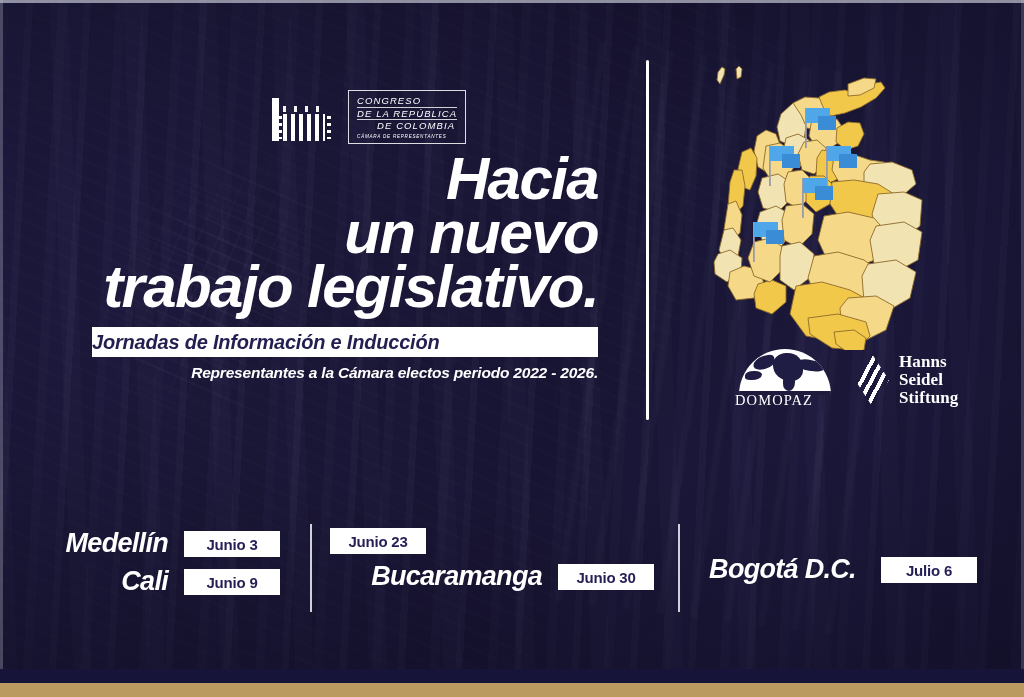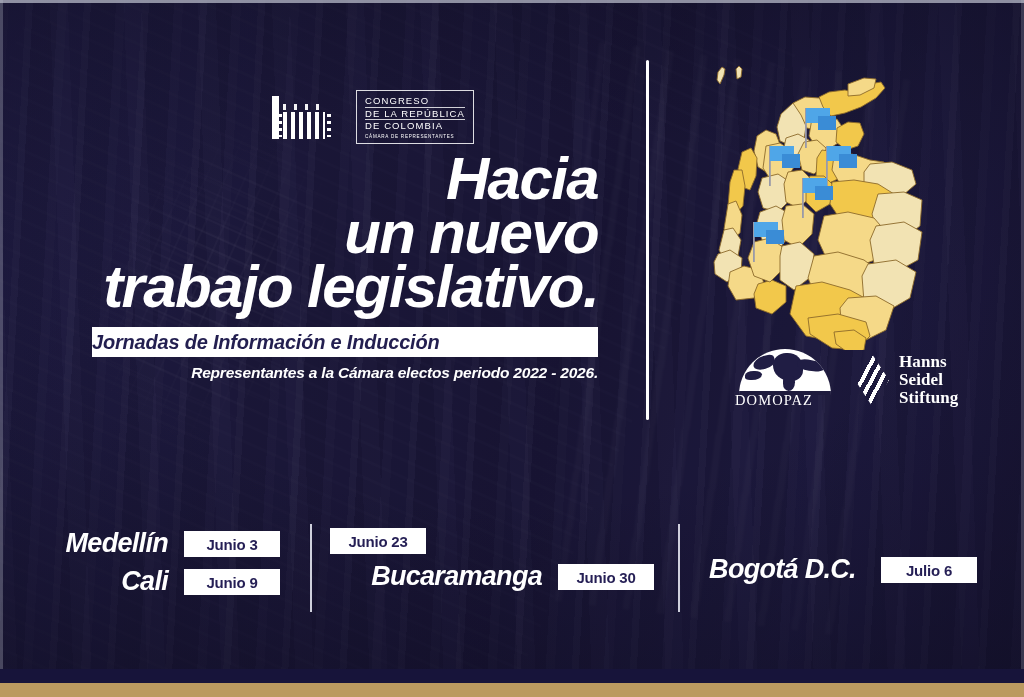--- a/index.html
+++ b/index.html
@@ -53,36 +53,36 @@
   .edge-left{position:absolute;left:0;top:0;width:3px;height:100%;background:rgba(190,192,206,.30);}
   .edge-right{position:absolute;right:0;top:0;width:3px;height:100%;background:rgba(190,192,206,.22);}
 
   
   .vdiv{position:absolute;background:#ffffff;}
   .vdiv-main{left:646px;top:60px;width:3px;height:360px;border-radius:2px;}
   .vdiv-b1{left:310px;top:524px;width:2px;height:88px;background:#cfd0dc;}
   .vdiv-b2{left:678px;top:524px;width:2px;height:88px;background:#cfd0dc;}
 
   
-  .congress{position:absolute;left:272px;top:90px;display:flex;align-items:center;gap:16px;}
+  .congress{position:absolute;left:272px;top:90px;display:flex;align-items:flex-end;gap:8px;font-style:italic;}
   .cg-emblem{width:68px;height:50px;position:relative;}
   .cg-bar-l{position:absolute;left:0;top:4px;width:7px;height:43px;background:#fff;}
   .cg-cols{position:absolute;left:11px;top:20px;width:42px;height:27px;
     background:repeating-linear-gradient(90deg,#fff 0 4px,transparent 4px 8px);}
   .cg-dots{position:absolute;left:11px;top:12px;width:42px;height:6px;
     background:repeating-linear-gradient(90deg,rgba(255,255,255,.95) 0 3px,transparent 3px 11px);}
   .cg-col-dots{position:absolute;left:6px;top:22px;width:4px;height:23px;
     background:repeating-linear-gradient(180deg,#fff 0 3px,transparent 3px 7px);}
   .cg-col-dots2{position:absolute;left:55px;top:22px;width:4px;height:23px;
     background:repeating-linear-gradient(180deg,#fff 0 3px,transparent 3px 7px);}
   .cg-box{border:1px solid rgba(255,255,255,.85);padding:4px 8px 3px 8px;
     display:flex;flex-direction:column;justify-content:center;}
   .cg-l1,.cg-l2,.cg-l3{color:#fff;font-size:9.5px;letter-spacing:1.1px;line-height:11.5px;
     border-bottom:1px solid rgba(255,255,255,.8);font-weight:400;}
-  .cg-l3{border-bottom:none;}
+  .cg-l3{border-bottom:none;margin-left:20px;}
   .cg-l4{color:#fff;font-size:4.6px;letter-spacing:.75px;margin-top:2px;line-height:6px;}
 
   
   .headline{position:absolute;left:0;top:152px;width:630px;text-align:right;padding-right:32px;
     color:#ffffff;font-weight:bold;font-style:italic;font-size:60px;line-height:54px;
     letter-spacing:-1.6px;}
   .headline .l1{display:block;}
   .headline .l2{display:block;}
   .headline .l3{display:block;}
 

